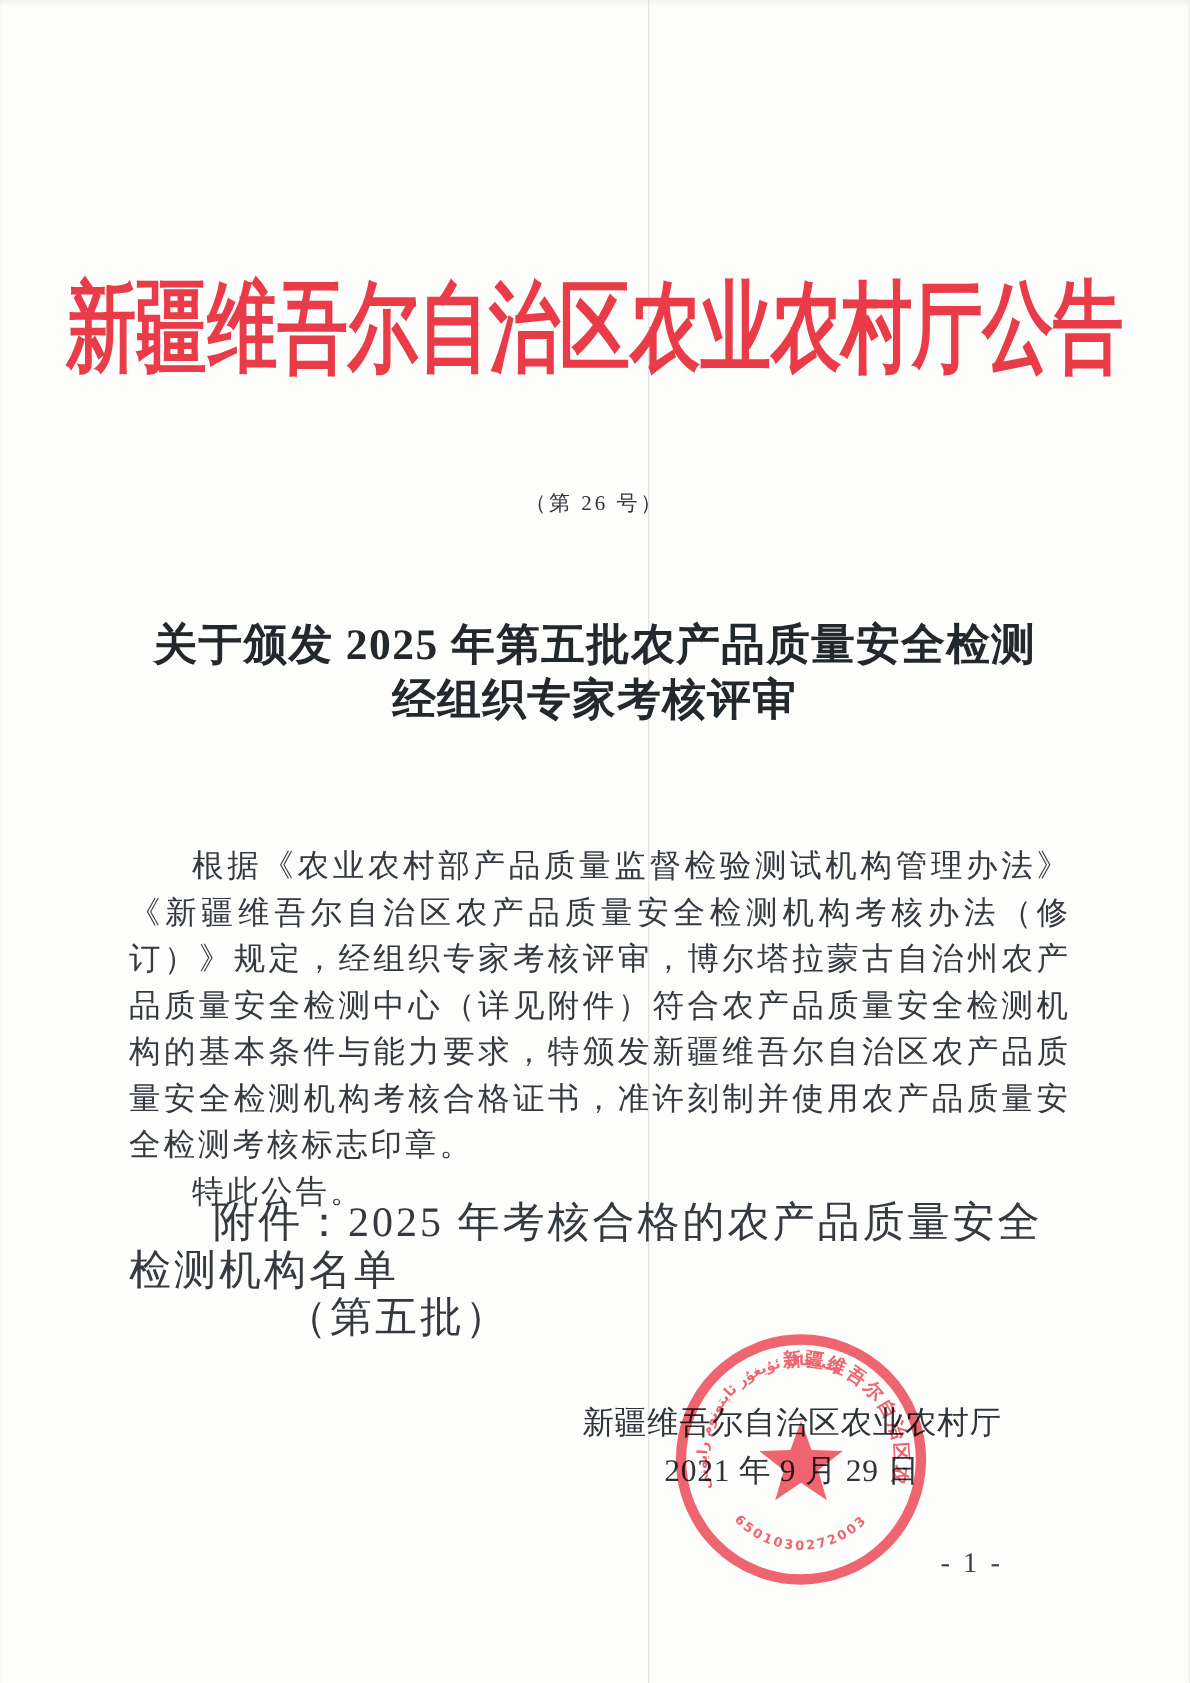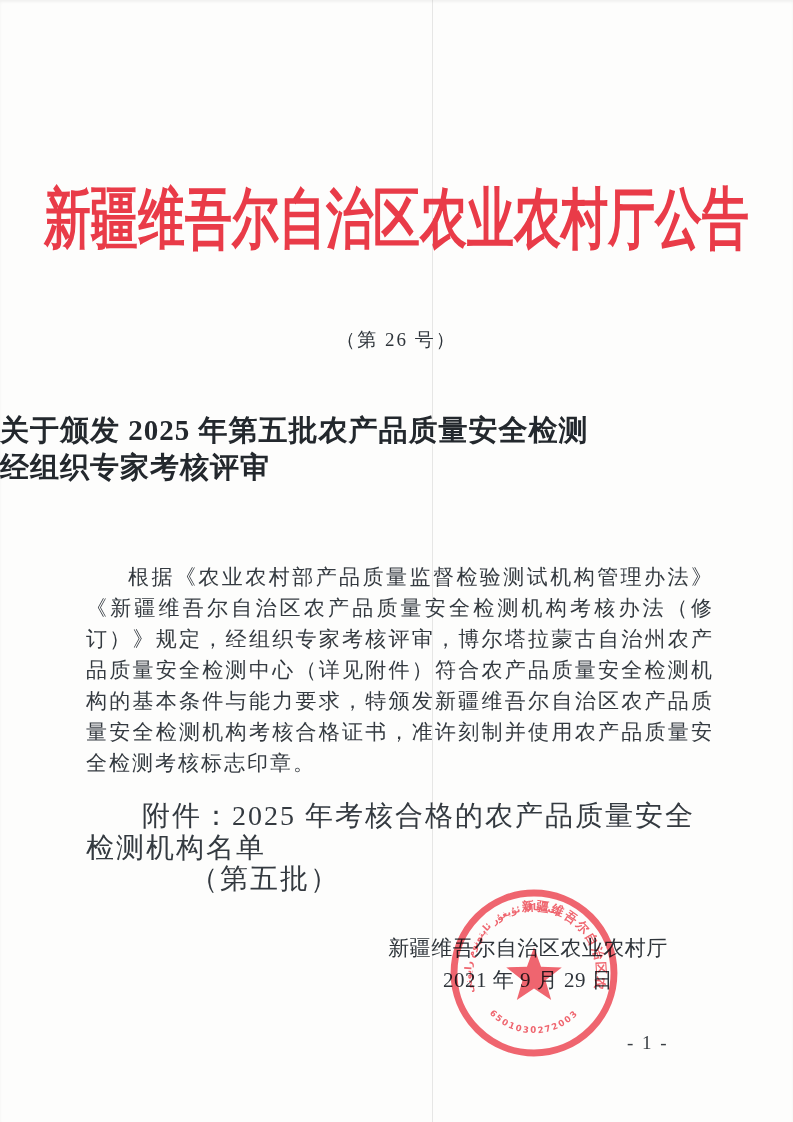--- a/index.html
+++ b/index.html
@@ -37,29 +37,29 @@
     color: var(--header-red);
     white-space: nowrap;
     letter-spacing: 0;
     transform: scaleY(1.4);
     transform-origin: 50% 0;
   }
   .issue-no {
     position: absolute;
     top: 327px; left: 0; width: 100%;
     text-align: center;
-    font-size: 19px;
+    font-size: 14px;
     letter-spacing: 2px;
     color: #2e343a;
   }
   .doc-title {
     position: absolute;
     top: 412px; left: 0; width: 100%;
     margin: 0;
-    text-align: left;
+    text-align: center;
     font-size: 29px;
     font-weight: bold;
     line-height: 37px;
     letter-spacing: 1px;
     color: #23282d;
   }
   .body-text {
     position: absolute;
     left: 86px; top: 519px; width: 628px;
     font-size: 21px;
@@ -121,20 +121,21 @@
 
   <div class="issue-no">（第 26 号）</div>
 
   <h2 class="doc-title">
     <span>关于颁发 2025 年第五批农产品质量安全检测</span><br>
     <span>经组织专家考核评审</span>
   </h2>
 
   <div class="body-text">
     <p>根据《农业农村部产品质量监督检验测试机构管理办法》《新疆维吾尔自治区农产品质量安全检测机构考核办法（修订）》规定，经组织专家考核评审，博尔塔拉蒙古自治州农产品质量安全检测中心（详见附件）符合农产品质量安全检测机构的基本条件与能力要求，特颁发新疆维吾尔自治区农产品质量安全检测机构考核合格证书，准许刻制并使用农产品质量安全检测考核标志印章。</p>
+    <p>特此公告。</p>
   </div>
 
   <div class="attachment">
     <p class="att-line1">附件：2025 年考核合格的农产品质量安全检测机构名单</p>
     <p class="att-line2">（第五批）</p>
   </div>
 
   <div class="signature-block">
     <div>新疆维吾尔自治区农业农村厅</div>
     <div>2021 年 9 月 29 日</div>

